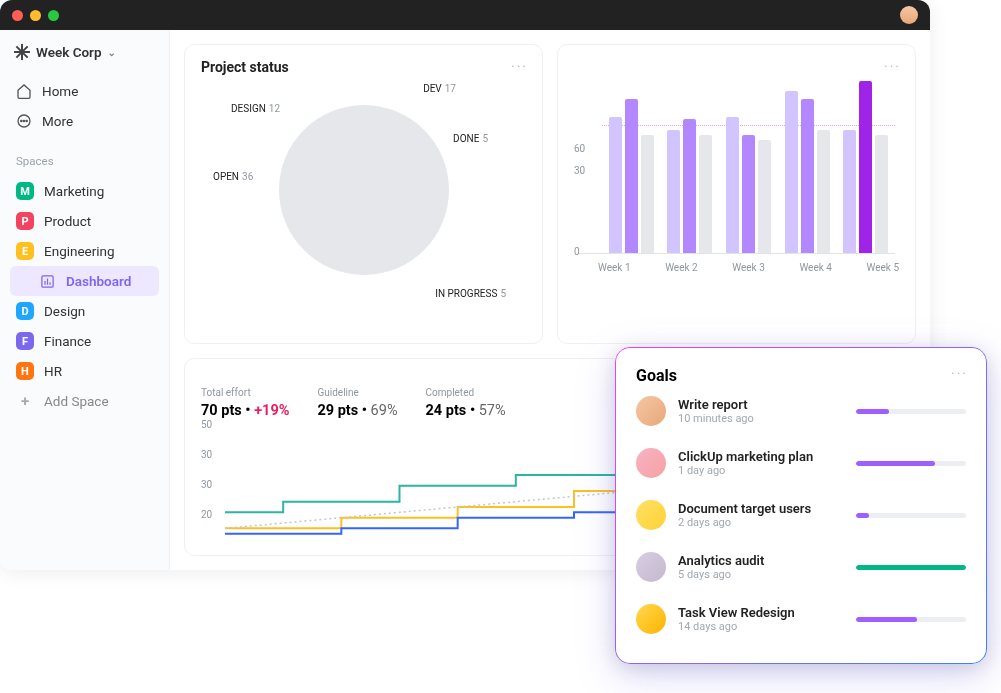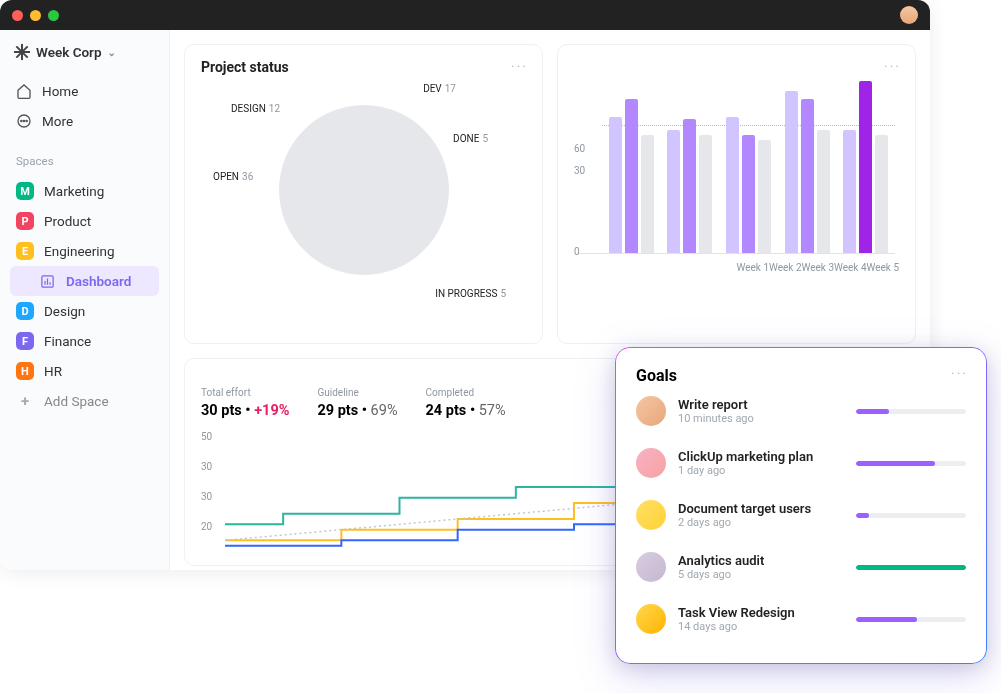--- a/index.html
+++ b/index.html
@@ -37,28 +37,28 @@
   .pie-wrap { position: relative; width: 100%; height: 230px; display: flex; align-items: center; justify-content: center; }
   .pie { width: 170px; height: 170px; border-radius: 50%; }
   .pie-label { position: absolute; font-size: 10px; color: #222; white-space: nowrap; display: flex; align-items: center; gap: 3px; }
   .pie-label .num { color: #8f97a0; }
   .bar-wrap { height: 230px; position: relative; padding-top: 10px; }
   .bar-area { position: relative; height: 185px; border-bottom: 1px solid #e0e4e8; margin: 0 4px; }
   .axis-label { position: absolute; left: -4px; font-size: 10px; color: #8f97a0; }
   .bars-row { position: absolute; bottom: 0; left: 24px; right: 0; height: 100%; display: flex; justify-content: space-around; align-items: flex-end; }
   .bar-group { display: flex; gap: 3px; align-items: flex-end; }
   .bar { width: 13px; border-radius: 2px 2px 0 0; }
-  .x-labels { display: flex; justify-content: flex-end; font-size: 10px; color: #8f97a0; margin-top: 8px; padding-left: 24px; }
+  .x-labels { display: flex; justify-content: space-between; font-size: 10px; color: #8f97a0; margin-top: 8px; padding-left: 24px; }
   .team-card { grid-column: 1 / 3; }
   .metrics { display: flex; gap: 28px; margin-top: 14px; }
   .metric .lbl { font-size: 10px; color: #8f97a0; margin-bottom: 4px; }
   .metric .val { font-size: 14.5px; font-weight: 700; }
   .metric .pct { font-weight: 400; color: #666; }
   .metric .up { color: #e91e63; }
-  .line-wrap { height: 120px; position: relative; margin-top: 12px; }
+  .line-wrap { height: 120px; position: relative; }
   .y-axis { position: absolute; left: 0; font-size: 10px; color: #8f97a0; }
   
   .popout { position: absolute; right: 15px; top: 348px; width: 370px; background: #fff; border-radius: 14px; padding: 18px 20px; box-shadow: 0 12px 40px rgba(115,103,240,.25), 0 4px 20px rgba(0,0,0,.15); }
   .popout::before { content:""; position:absolute; inset:-1px; border-radius:15px; padding:1px; background: linear-gradient(135deg,#e840ff,#3b82f6); -webkit-mask: linear-gradient(#fff 0 0) content-box, linear-gradient(#fff 0 0); mask-composite: exclude; -webkit-mask-composite: xor; pointer-events:none; }
   .popout h3 { font-size: 16px; font-weight: 700; }
   .goal { display: flex; align-items: center; gap: 12px; padding: 11px 0; }
   .av { width: 30px; height: 30px; border-radius: 50%; background-size: cover; flex-shrink: 0; }
   .goal-info { flex: 1; }
   .goal-title { font-size: 13px; font-weight: 600; color: #222; }
   .goal-time { font-size: 11px; color: #a0a8b0; }
@@ -224,21 +224,21 @@
               <span>Week 4</span>
               <span>Week 5</span>
             </div>
         </div>
       </div>
 
       <div class="card team-card">
         <div class="metrics">
           <div class="metric">
             <div class="lbl">Total effort</div>
-            <div class="val"><span>30 pts • </span><span class="up">+19%</span></div>
+            <div class="val"><span>70 pts • </span><span class="up">+19%</span></div>
           </div>
           <div class="metric">
             <div class="lbl">Guideline</div>
             <div class="val"><span>29 pts • </span><span class="pct">69%</span></div>
           </div>
           <div class="metric">
             <div class="lbl">Completed</div>
             <div class="val"><span>24 pts • </span><span class="pct">57%</span></div>
           </div>
         </div>

